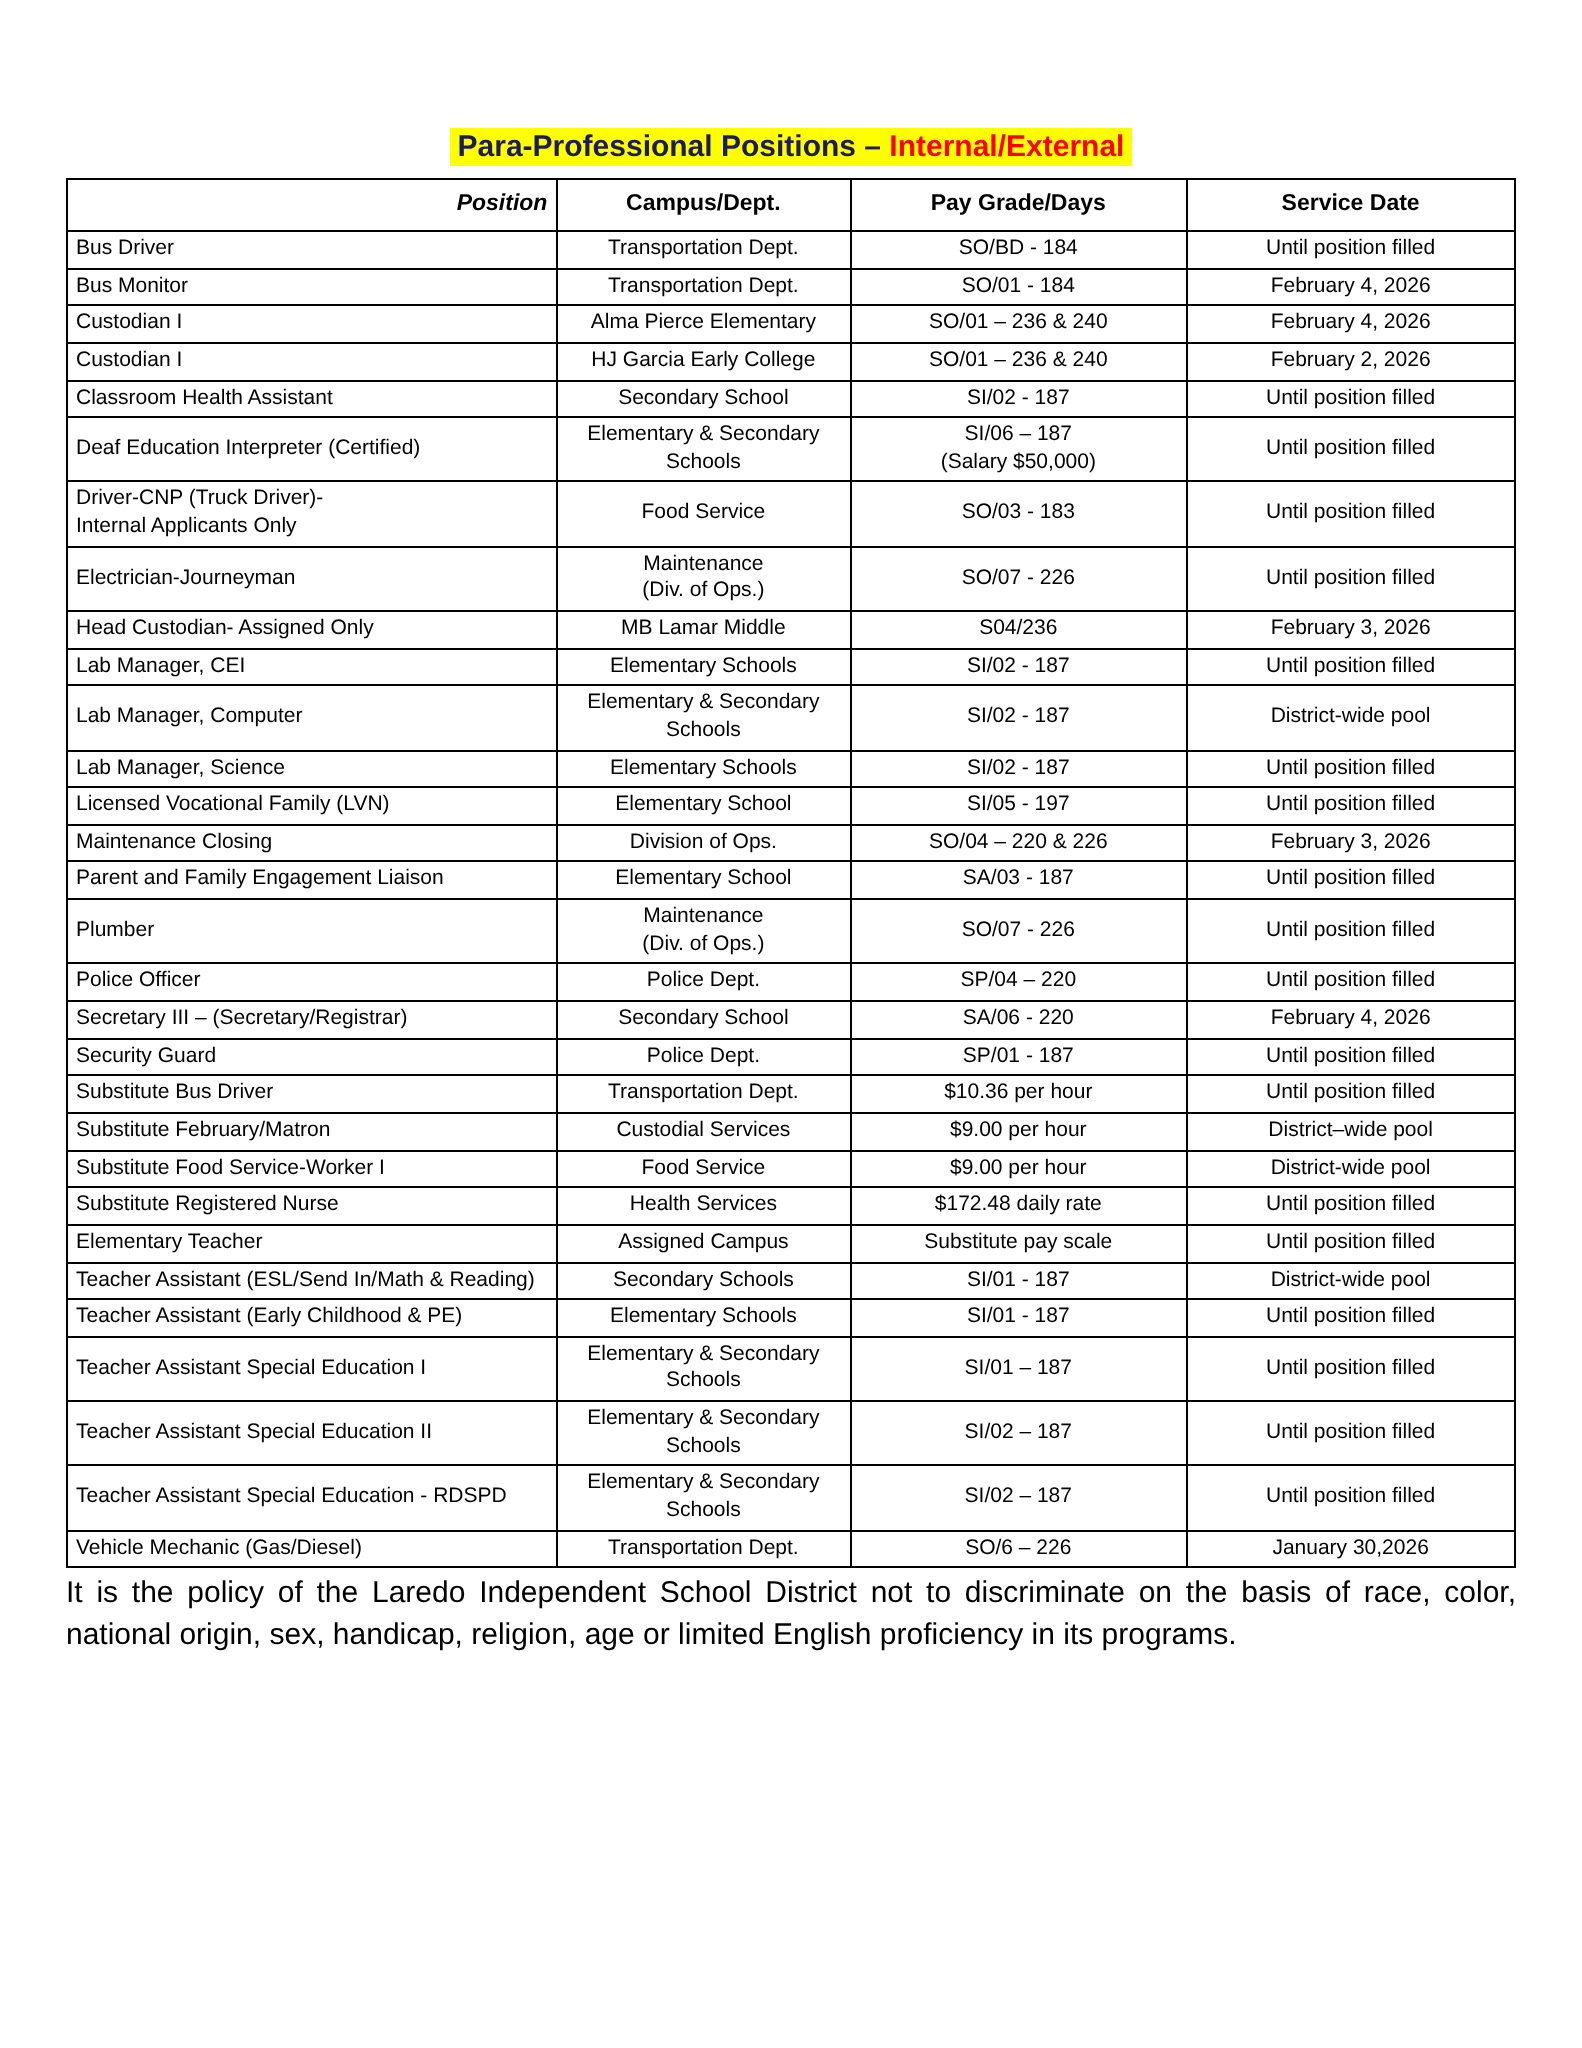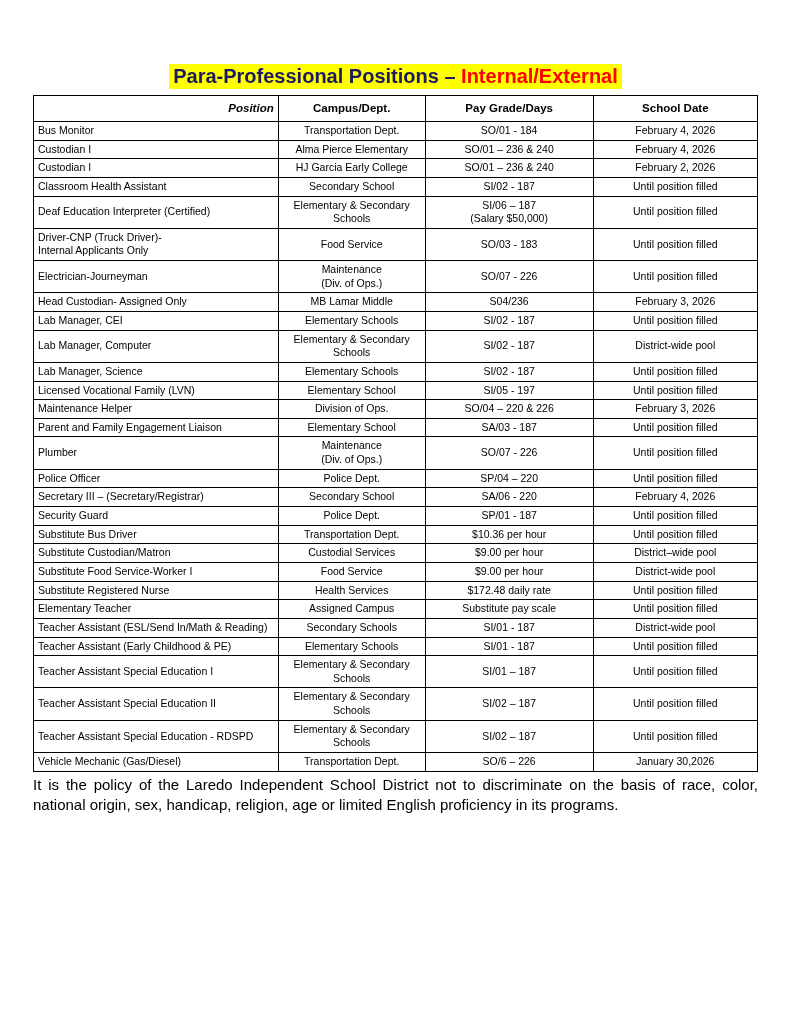--- a/index.html
+++ b/index.html
@@ -20,21 +20,21 @@
     padding:64px 33px 20px 33px;
   }
   .title-wrap{
     text-align:center;
     margin-bottom:6px;
   }
   .title-hl{
     display:inline-block;
     background:var(--highlight-bg);
     padding:1px 4px;
-    font-size:20px;
+    font-size:15px;
     font-weight:bold;
   }
   .title-main{color:var(--title-text);}
   .title-accent{color:var(--title-highlight-text);}
   table.positions{
     width:100%;
     border-collapse:collapse;
     border:1.5px solid var(--border-color);
     table-layout:fixed;
   }
@@ -81,25 +81,31 @@
       <col class="c-position">
       <col class="c-campus">
       <col class="c-pay">
       <col class="c-closing">
     </colgroup>
     <thead>
       <tr>
         <th class="head-left">Position</th>
         <th>Campus/Dept.</th>
         <th>Pay Grade/Days</th>
-        <th>School Date</th>
+        <th>Service Date</th>
       </tr>
     </thead>
     <tbody>
 
+    <tr>
+          <td class="cell-left">Bus Driver</td>
+          <td class="cell-center">Transportation Dept.</td>
+          <td class="cell-center">SO/BD - 184</td>
+          <td class="cell-center">Until position filled</td>
+        </tr>
         <tr>
           <td class="cell-left">Bus Monitor</td>
           <td class="cell-center">Transportation Dept.</td>
           <td class="cell-center">SO/01 - 184</td>
           <td class="cell-center">February 4, 2026</td>
         </tr>
         <tr>
           <td class="cell-left">Custodian I</td>
           <td class="cell-center">Alma Pierce Elementary</td>
           <td class="cell-center">SO/01 – 236 &amp; 240</td>
@@ -164,21 +170,21 @@
           <td class="cell-center">SI/02 - 187</td>
           <td class="cell-center">Until position filled</td>
         </tr>
         <tr>
           <td class="cell-left">Licensed Vocational Family (LVN)</td>
           <td class="cell-center">Elementary School</td>
           <td class="cell-center">SI/05 - 197</td>
           <td class="cell-center">Until position filled</td>
         </tr>
         <tr>
-          <td class="cell-left">Maintenance Helper</td>
+          <td class="cell-left">Maintenance Closing</td>
           <td class="cell-center">Division of Ops.</td>
           <td class="cell-center">SO/04 – 220 &amp; 226</td>
           <td class="cell-center">February 3, 2026</td>
         </tr>
         <tr>
           <td class="cell-left">Parent and Family Engagement Liaison</td>
           <td class="cell-center">Elementary School</td>
           <td class="cell-center">SA/03 - 187</td>
           <td class="cell-center">Until position filled</td>
         </tr>
@@ -207,21 +213,21 @@
           <td class="cell-center">SP/01 - 187</td>
           <td class="cell-center">Until position filled</td>
         </tr>
         <tr>
           <td class="cell-left">Substitute Bus Driver</td>
           <td class="cell-center">Transportation Dept.</td>
           <td class="cell-center">$10.36 per hour</td>
           <td class="cell-center">Until position filled</td>
         </tr>
         <tr>
-          <td class="cell-left">Substitute Custodian/Matron</td>
+          <td class="cell-left">Substitute February/Matron</td>
           <td class="cell-center">Custodial Services</td>
           <td class="cell-center">$9.00 per hour</td>
           <td class="cell-center">District–wide pool</td>
         </tr>
         <tr>
           <td class="cell-left">Substitute Food Service-Worker I</td>
           <td class="cell-center">Food Service</td>
           <td class="cell-center">$9.00 per hour</td>
           <td class="cell-center">District-wide pool</td>
         </tr>

